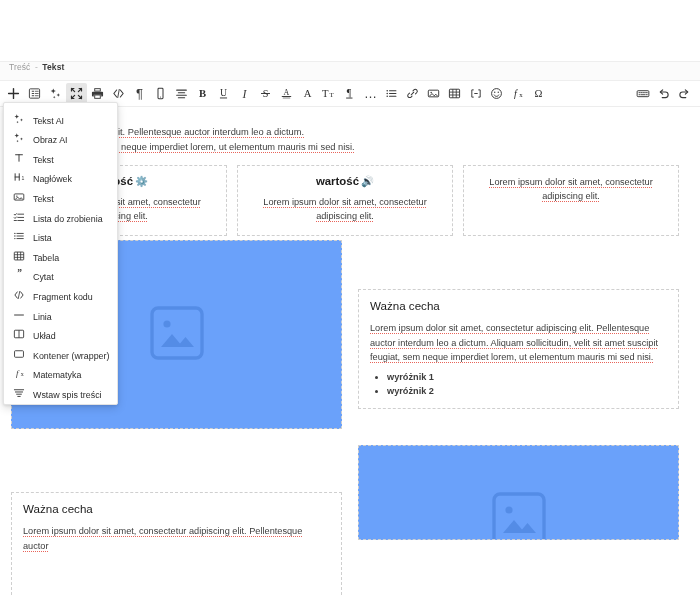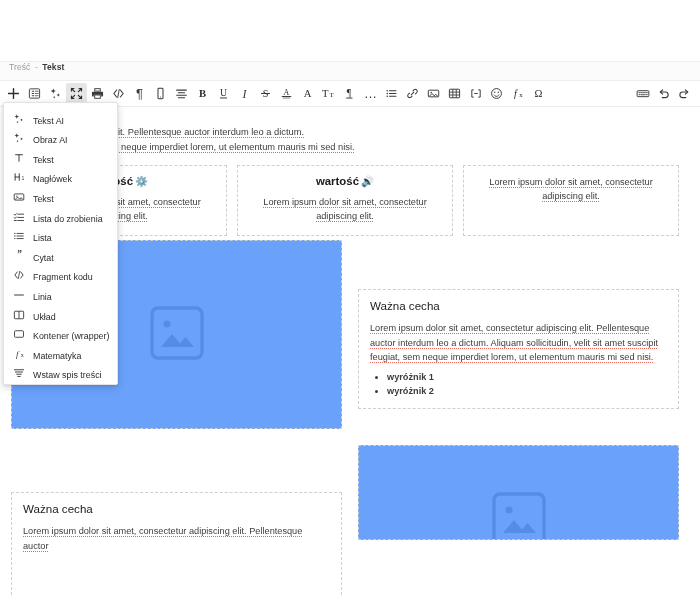--- a/index.html
+++ b/index.html
@@ -523,20 +523,29 @@
             <circle cx="2.2" cy="4" r="0.8" fill="#3a3a3a"></circle>
             <circle cx="2.2" cy="7" r="0.8" fill="#3a3a3a"></circle>
             <circle cx="2.2" cy="10" r="0.8" fill="#3a3a3a"></circle>
             <path d="M4.6 4h7.4M4.6 7h7.4M4.6 10h7.4" stroke="#3a3a3a" stroke-width="1.05" stroke-linecap="round"></path>
           </svg>
       </span>
       <span class="mi-label">Lista</span>
     </div>
 
 
+    <div class="mi">
+      <span class="mi-ic">
+        <svg width="12" height="12" viewBox="0 0 14 14">
+            <rect x="1.5" y="2.4" width="11" height="9.2" rx="0.8" stroke="#3a3a3a" stroke-width="1.05" fill="none"></rect>
+            <path d="M1.5 5.5h11M1.5 8.6h11M5.2 2.4v9.2M8.9 2.4v9.2" stroke="#3a3a3a" stroke-width="0.95"></path>
+          </svg>
+      </span>
+      <span class="mi-label">Tabela</span>
+    </div>
 
     <div class="mi">
       <span class="mi-ic">
         <svg width="13" height="12" viewBox="0 0 15 14">
             <text x="7.5" y="8.4" font-family="Liberation Serif, serif" font-size="11" font-weight="700" fill="#3a3a3a" text-anchor="middle">”</text>
           </svg>
       </span>
       <span class="mi-label">Cytat</span>
     </div>
 

